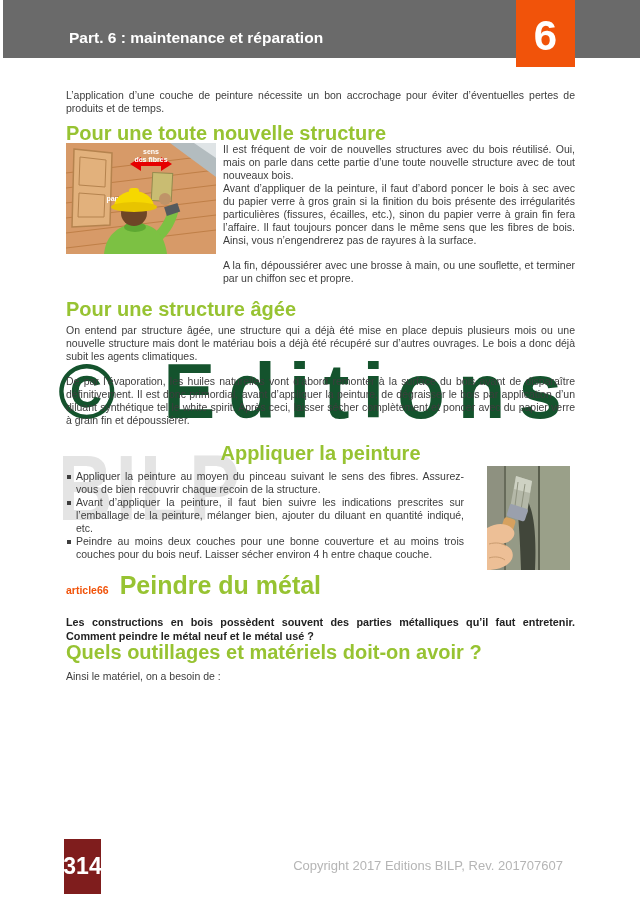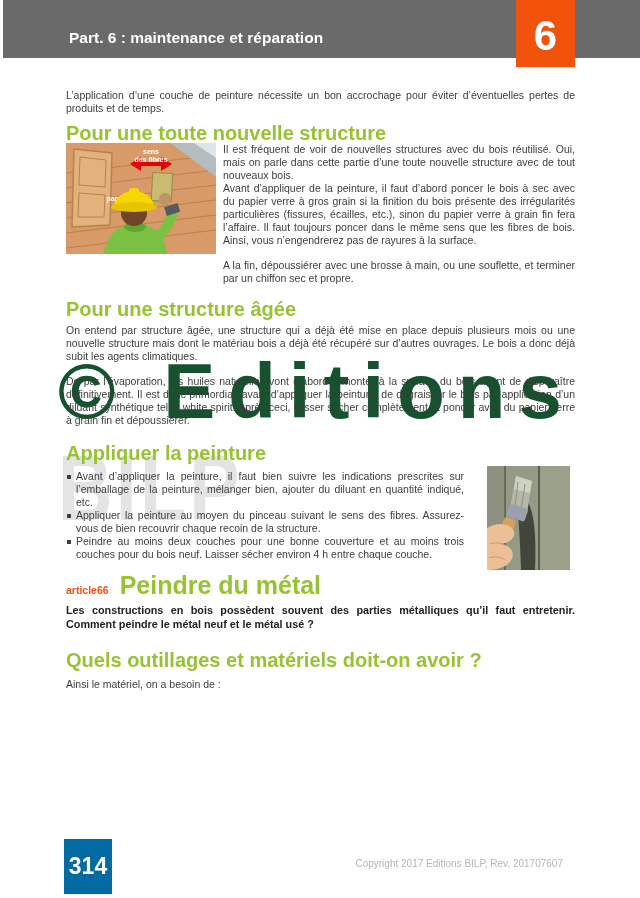--- a/index.html
+++ b/index.html
@@ -46,22 +46,22 @@
   .body {
     font-size: 10.5px; line-height: 13px; color: #3d3d3d;
     text-align: justify;
   }
   .intro { margin-top: 18px; }
   h2.section-heading {
     color: #97c332; font-size: 20px; line-height: 19px; font-weight: bold;
   }
   .h2-1 { margin-top: 9px; }
   .h2-2 { margin-top: 15px; }
-  .h2-3 { margin-top: 17px; }
-  .h2-4 { margin-top: 20px; }
+  .h2-3 { margin-top: 17px; text-align: center; }
+  .h2-4 { }
   .p-after-h2 { margin-top: 5px; }
   .p-gap { margin-top: 12px; }
 
   .row-structure { display: flex; }
   .illu-wrap { flex: 0 0 150px; }
   .col-text { flex: 1 1 auto; margin-left: 7px; }
 
   .row-bullets { margin-top: 7px; display: flex; }
   .bullet-list { flex: 0 0 398px; list-style: none; }
   .bullet-list li {
@@ -73,32 +73,32 @@
     width: 3.5px; height: 3.5px; background: #3d3d3d;
   }
   .photo-wrap { margin-left: 23px; margin-top: -4px; }
 
   .article-title-row { display: flex; align-items: baseline; }
   .article-tag { color: #f1530a; font-size: 10.5px; font-weight: bold; }
   .article-title {
     color: #97c332; font-size: 25px; line-height: 30px; font-weight: bold;
     margin-left: 11px;
   }
-  .lead { margin-top: 4px; font-weight: bold; color: #222222; line-height: 13.5px; font-size: 10.8px; }
+  .lead { margin-top: 16px; font-weight: bold; color: #222222; line-height: 13.5px; font-size: 10.8px; }
   .p-plain { margin-top: 8px; text-align: left; }
 
   
   .page-number {
-    position: absolute; left: 64px; top: 839px; width: 48px; height: 55px;
-    background: #0369a1; color: #ffffff; font-size: 23px; font-weight: bold;
+    position: absolute; left: 64px; top: 839px; width: 37px; height: 55px;
+    background: #7f1d1d; color: #ffffff; font-size: 23px; font-weight: bold;
     display: flex; align-items: center; justify-content: center; z-index: 1;
   }
   .copyright {
     position: absolute; right: 77px; top: 858px;
-    font-size: 10px; color: #b5b5b5; z-index: 1;
+    font-size: 13px; color: #b5b5b5; z-index: 1;
   }
 
   svg { display: block; }
 </style>
 </head>
 <body>
 
 <div class="page">
 
   <div class="watermark">
@@ -172,22 +172,22 @@
     </div>
 
     <h2 class="section-heading h2-2">Pour une structure âgée</h2>
     <p class="body p-after-h2">On entend par structure âgée, une structure qui a déjà été mise en place depuis plusieurs mois ou une nouvelle structure mais dont le matériau bois a déjà été récupéré sur d’autres ouvrages. Le bois a donc déjà subit les agents climatiques.</p>
     <p class="body p-gap">De par l’évaporation, les huiles naturelles vont d’abord remonter à la surface du bois avant de disparaître définitivement. Il est donc primordial, avant d’appliquer la peinture, de dégraisser le bois par application d’un diluant synthétique tel le white spirit. Après ceci, laisser sécher complètement et poncer avec du papier verre à grain fin et dépoussiérer.</p>
 
     <h2 class="section-heading h2-3">Appliquer la peinture</h2>
 
     <div class="row-bullets">
       <ul class="bullet-list">
+        <li>Appliquer la peinture au moyen du pinceau suivant le sens des fibres. Assurez-vous de bien recouvrir chaque recoin de la structure.</li>
         <li>Avant d’appliquer la peinture, il faut bien suivre les indications prescrites sur l’emballage de la peinture, mélanger bien, ajouter du diluant en quantité indiqué, etc.</li>
-        <li>Appliquer la peinture au moyen du pinceau suivant le sens des fibres. Assurez-vous de bien recouvrir chaque recoin de la structure.</li>
         <li>Peindre au moins deux couches pour une bonne couverture et au moins trois couches pour du bois neuf. Laisser sécher environ 4 h entre chaque couche.</li>
       </ul>
       <div class="photo-wrap">
         <svg width="83" height="104" viewBox="0 0 83 104">
 
           <rect x="0" y="0" width="83" height="104" fill="#8e9180"></rect>
           <rect x="19" y="0" width="33" height="104" fill="#959a86"></rect>
           <rect x="53" y="0" width="30" height="104" fill="#9aa089"></rect>
           <line x1="18" y1="0" x2="18" y2="104" stroke="#5a5f4e" stroke-width="1.5"></line>
           <line x1="52" y1="0" x2="52" y2="104" stroke="#595e4d" stroke-width="2"></line>

